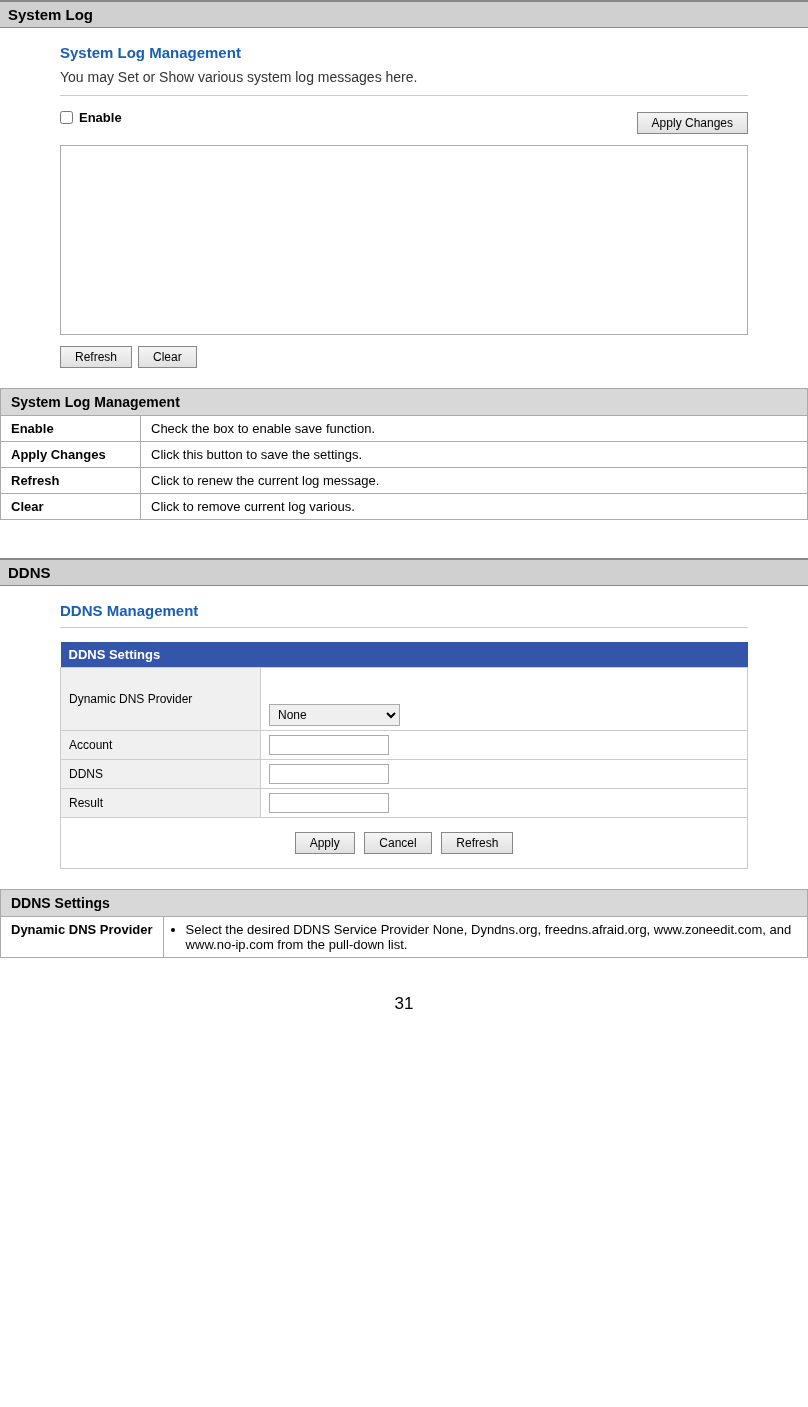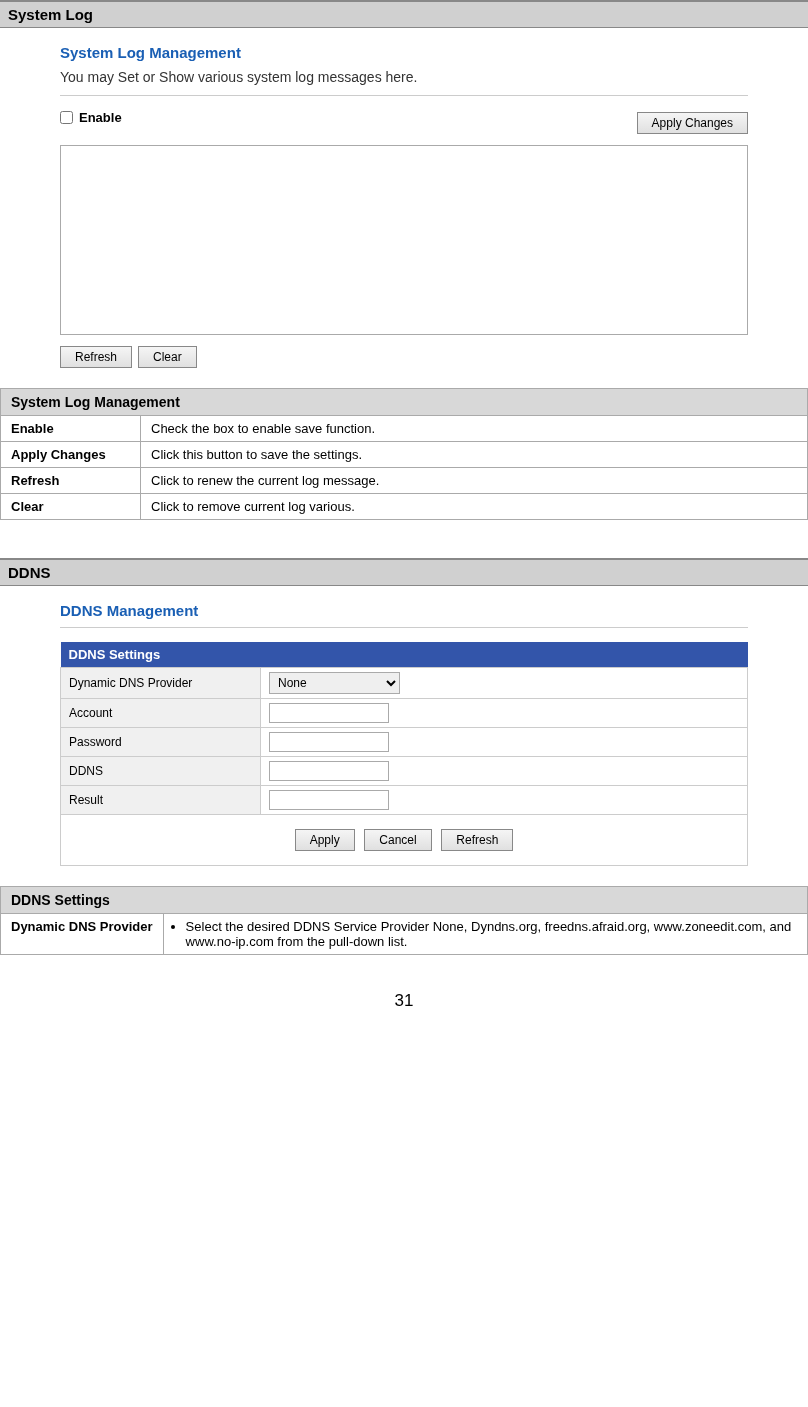--- a/index.html
+++ b/index.html
@@ -151,20 +151,21 @@
       border: 1px solid #aaa;
       padding: 2px 4px;
       font-size: 12px;
       width: 120px;
     }
 
     select {
       font-size: 12px;
       padding: 2px 4px;
       border: 1px solid #aaa;
+      margin-top: 32px;
     }
 
     .ddns-url-input {
       width: 220px;
     }
     .ddns-result-input {
       width: 320px;
     }
 
     
@@ -277,24 +278,20 @@
       <tr class="field-row">
         <td>Dynamic DNS Provider</td>
         <td>
           <select id="providerSelect">
           <option value="None">None</option><option value="Dyndns.org">Dyndns.org</option><option value="freedns.afraid.org">freedns.afraid.org</option><option value="www.zoneedit.com">www.zoneedit.com</option><option value="www.no-ip.com">www.no-ip.com</option></select>
         </td>
       </tr>
       <tr class="field-row">
         <td>Account</td>
         <td><input type="text" style=""></td>
-      </tr>
-      <tr class="field-row">
-        <td>Password</td>
-        <td><input type="password" style=""></td>
       </tr>
       <tr class="field-row">
         <td>DDNS</td>
         <td><input type="text" class="ddns-url-input" style=""></td>
       </tr>
       <tr class="field-row">
         <td>Result</td>
         <td><input type="text" class="ddns-result-input" style=""></td>
       </tr>
       <tr class="buttons-row">

